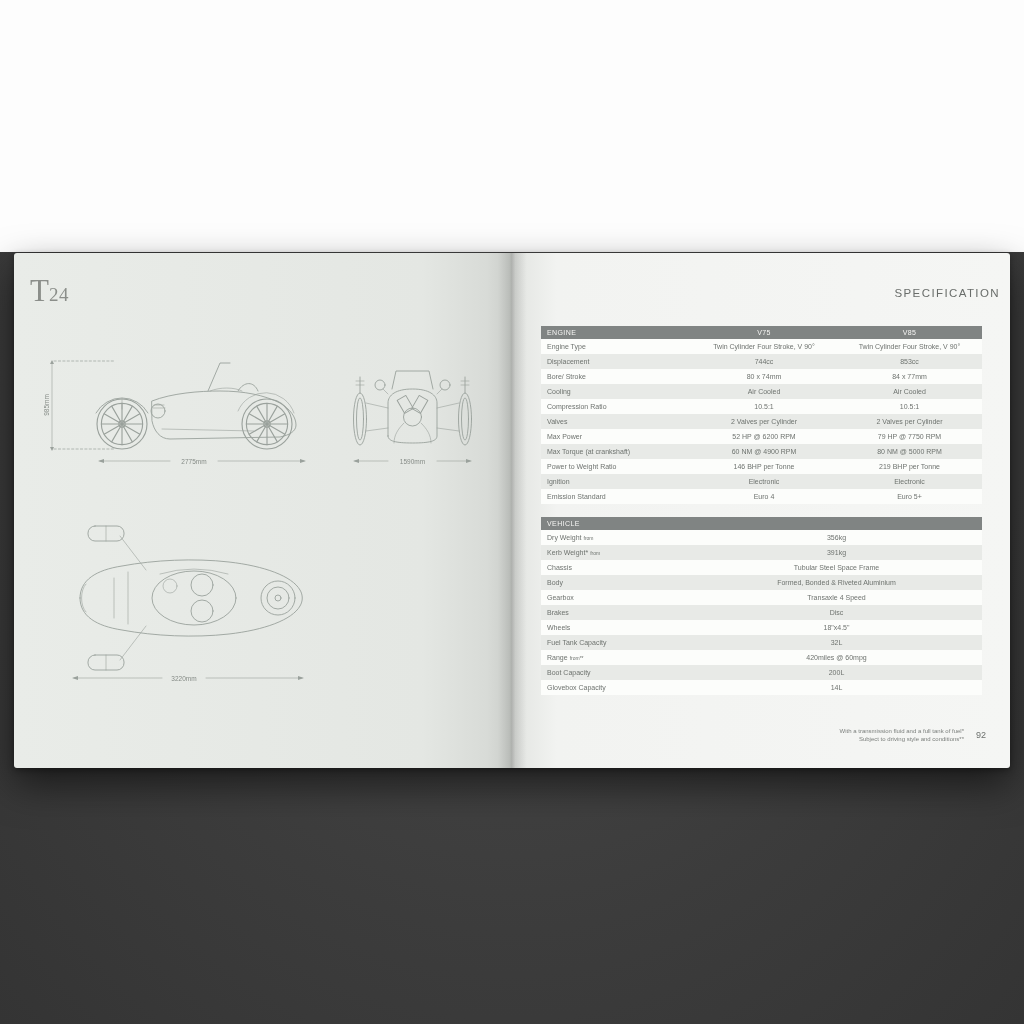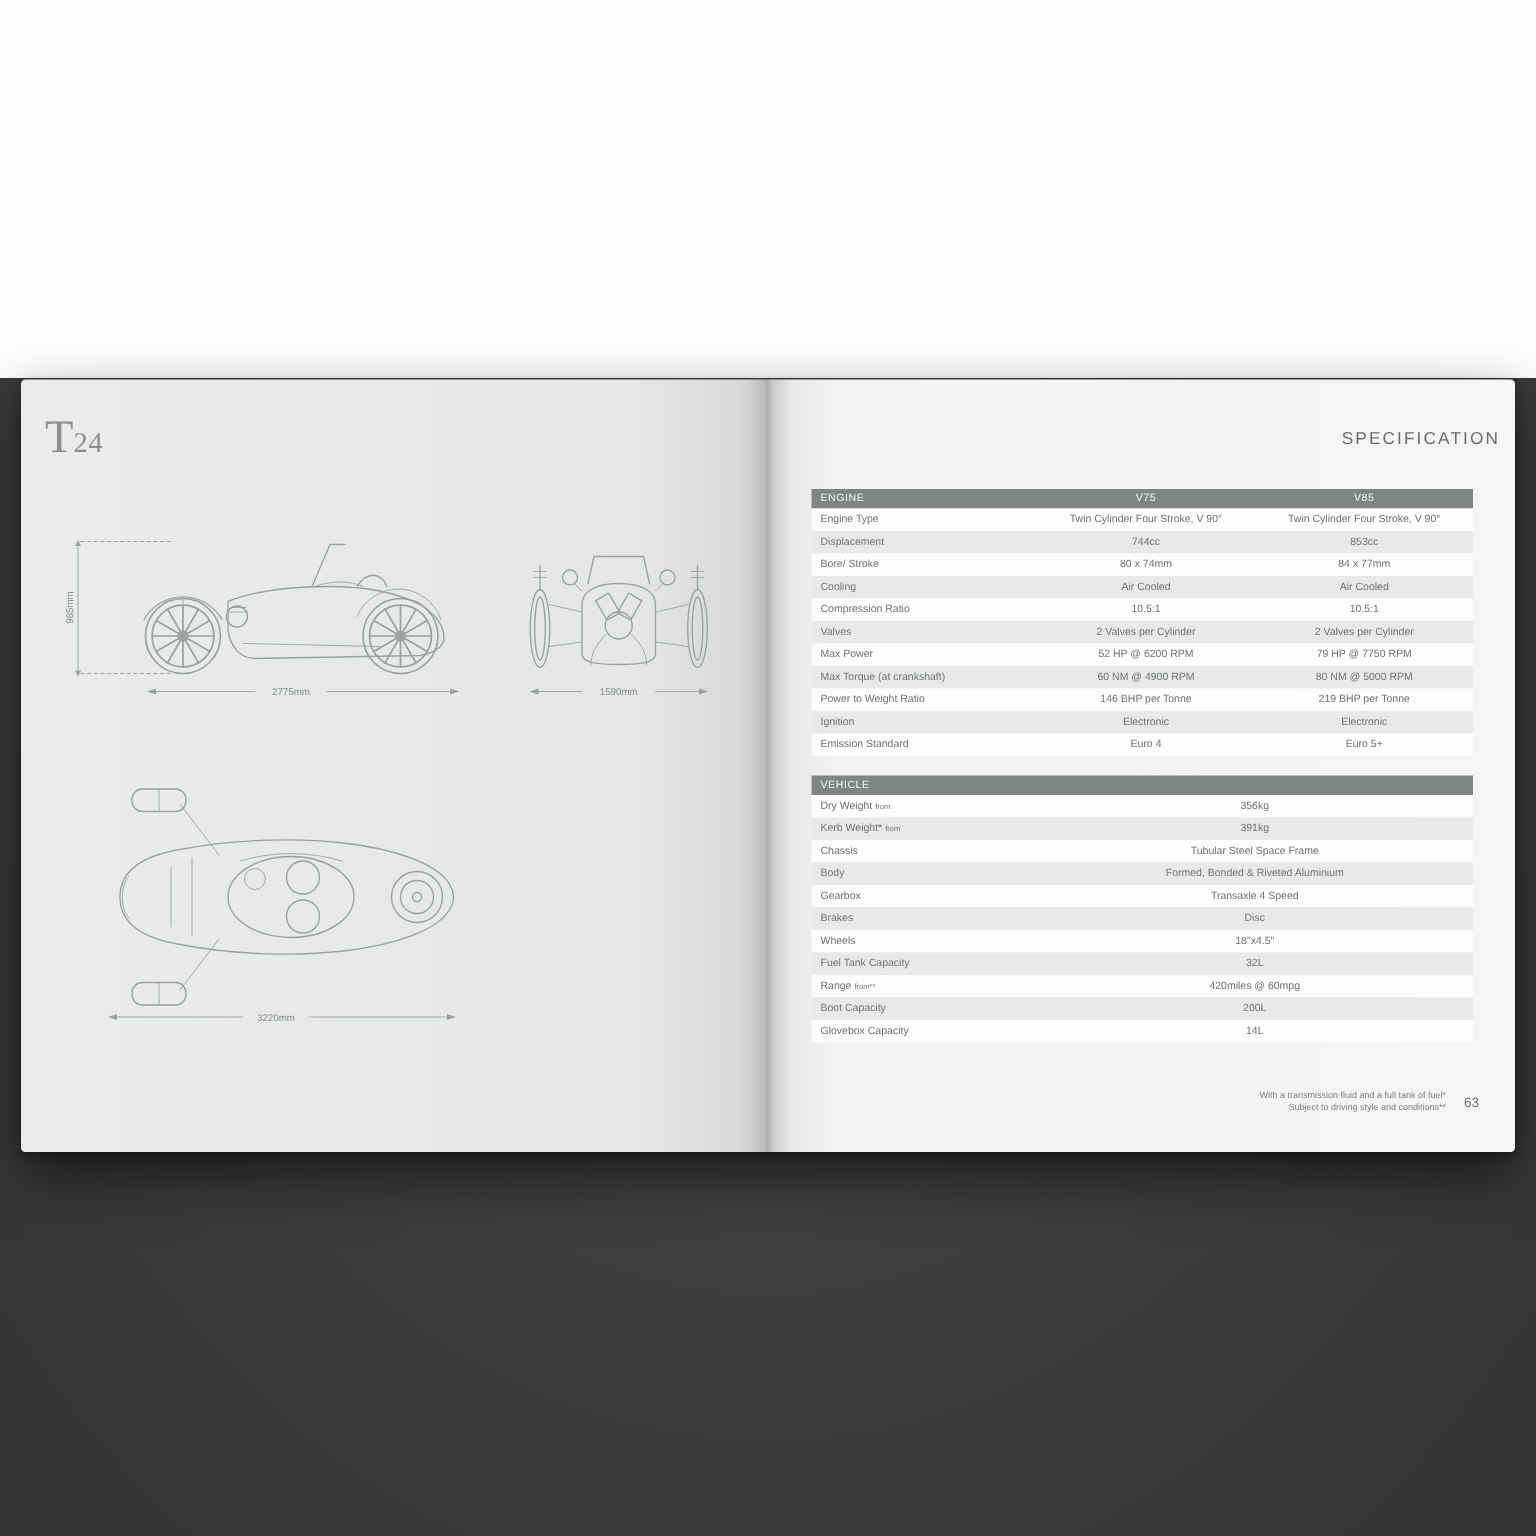--- a/index.html
+++ b/index.html
@@ -311,17 +311,17 @@
               <div class="c-value">14L</div>
             </div>
         </div>
       </div>
     </div>
 
     <div class="footnotes">
       <div>With a transmission fluid and a full tank of fuel*</div>
       <div>Subject to driving style and conditions**</div>
     </div>
-    <div class="page-num">63</div>
+    <div class="page-num">92</div>
   </div>
 
   <div class="gutter"></div>
 </div>
 
 </body></html>

